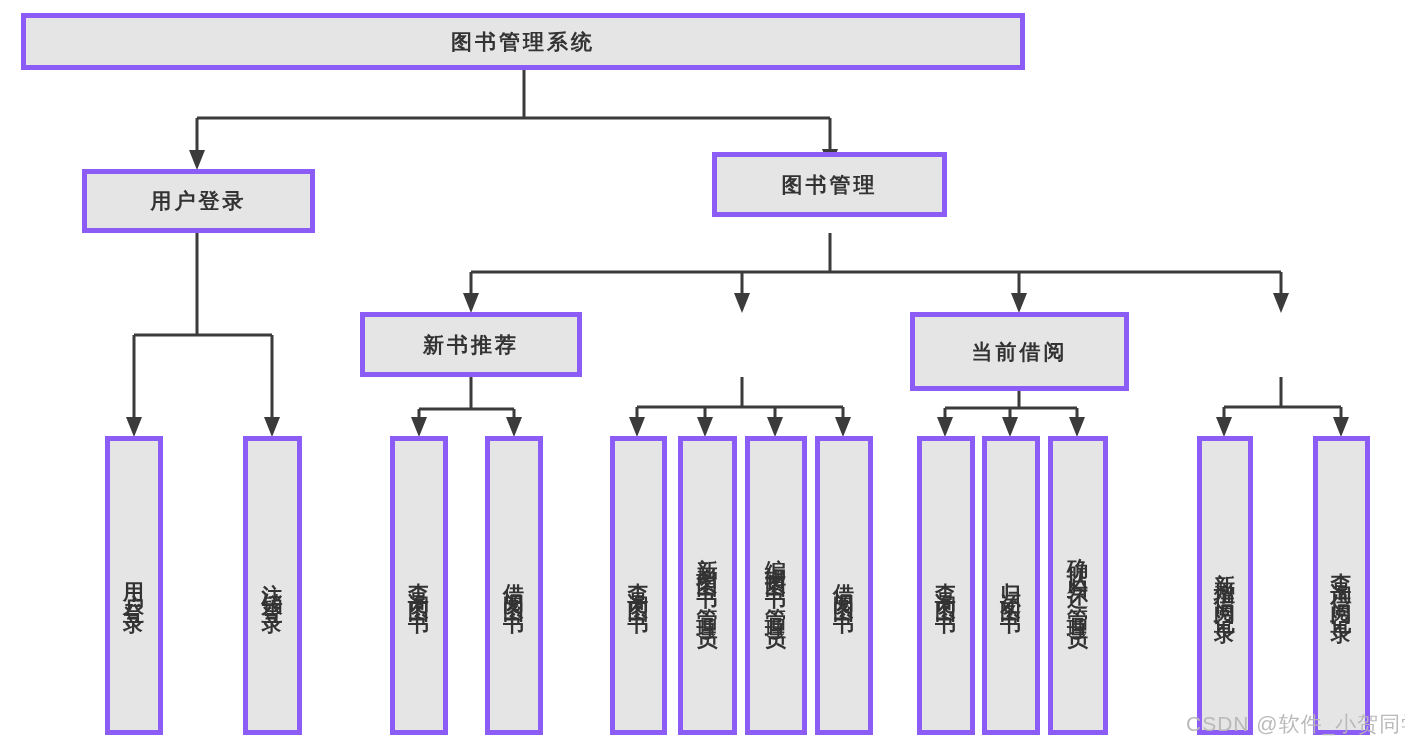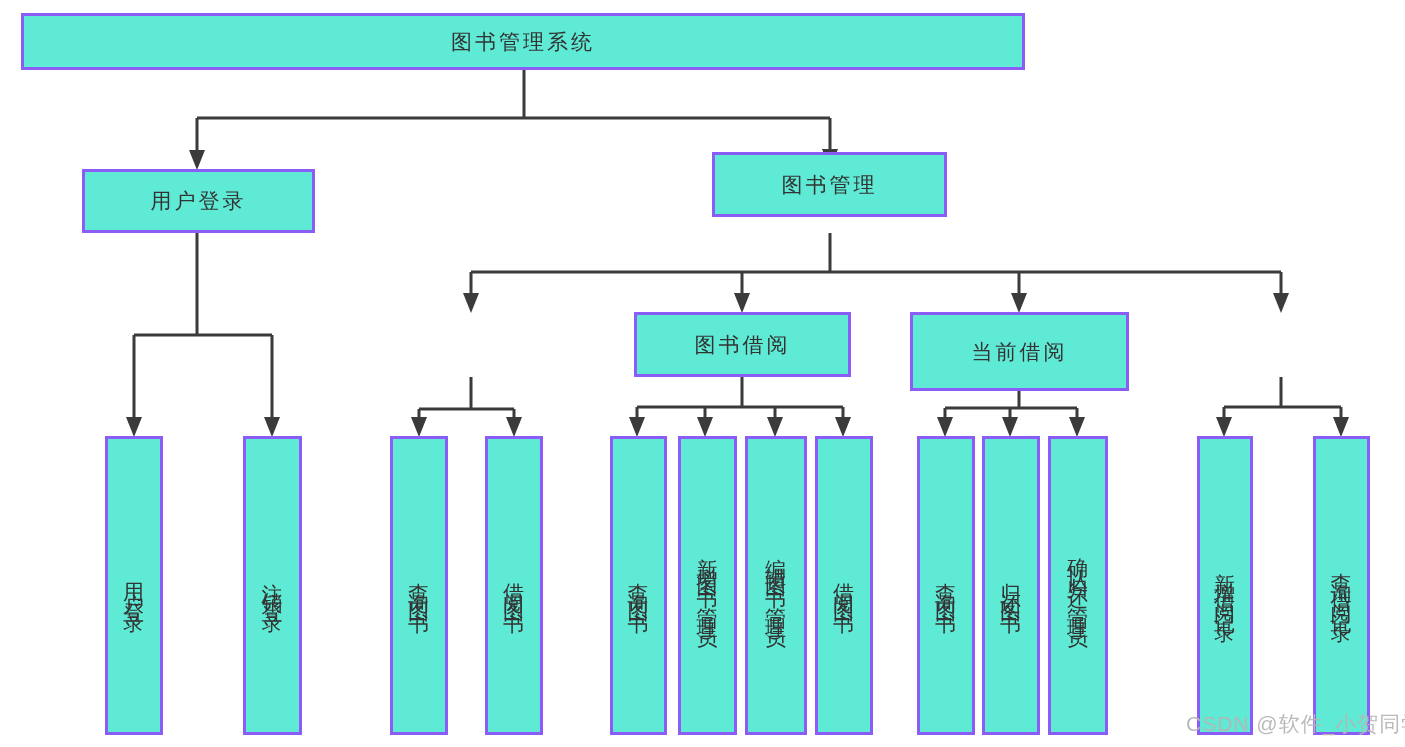--- a/index.html
+++ b/index.html
@@ -17,30 +17,31 @@
   }
   svg.connectors {
     position: absolute;
     left: 0;
     top: 0;
     z-index: 1;
   }
   .box {
     position: absolute;
     box-sizing: border-box;
-    border: 3px solid #8b5cf6;
-    background: #5eead4;
+    border: 5px solid #8b5cf6;
+    background: #e5e5e5;
     color: #333333;
     display: flex;
     align-items: center;
     justify-content: center;
     z-index: 2;
     font-size: 21px;
     letter-spacing: 3px;
     white-space: nowrap;
+    font-weight: bold;
   }
   
   .b-root    { left: 21px;   top: 13px;  width: 1004px; height: 57px; }
   .b-login   { left: 82px;   top: 169px; width: 233px;  height: 64px; }
   .b-mgmt    { left: 712px;  top: 152px; width: 235px;  height: 65px; }
   .b-new     { left: 360px;  top: 312px; width: 222px;  height: 65px; }
   .b-borrow  { left: 634px;  top: 312px; width: 217px;  height: 65px; }
   .b-current { left: 910px;  top: 312px; width: 219px;  height: 79px; }
   .b-records { left: 1170px; top: 312px; width: 223px;  height: 65px; }
 
@@ -107,21 +108,21 @@
              M937 417 L953 417 L945 437 Z  M1002 417 L1018 417 L1010 437 Z
              M1069 417 L1085 417 L1077 437 Z  M1216 417 L1232 417 L1224 437 Z
              M1333 417 L1349 417 L1341 437 Z" fill="#3b3b3b" stroke="none"></path>
   </svg>
 
   <div class="box b-root">图书管理系统</div>
 
   <div class="box b-login">用户登录</div>
   <div class="box b-mgmt">图书管理</div>
 
-  <div class="box b-borrow">图书借阅</div>
+  <div class="box b-new">新书推荐</div>
   <div class="box b-current">当前借阅</div>
 
   <div class="box leaf l-ulogin">
     <span class="vtext">用户登录</span>
   </div>
   <div class="box leaf l-logout">
     <span class="vtext">注销登录</span>
   </div>
 
   <div class="box leaf l-q1">

